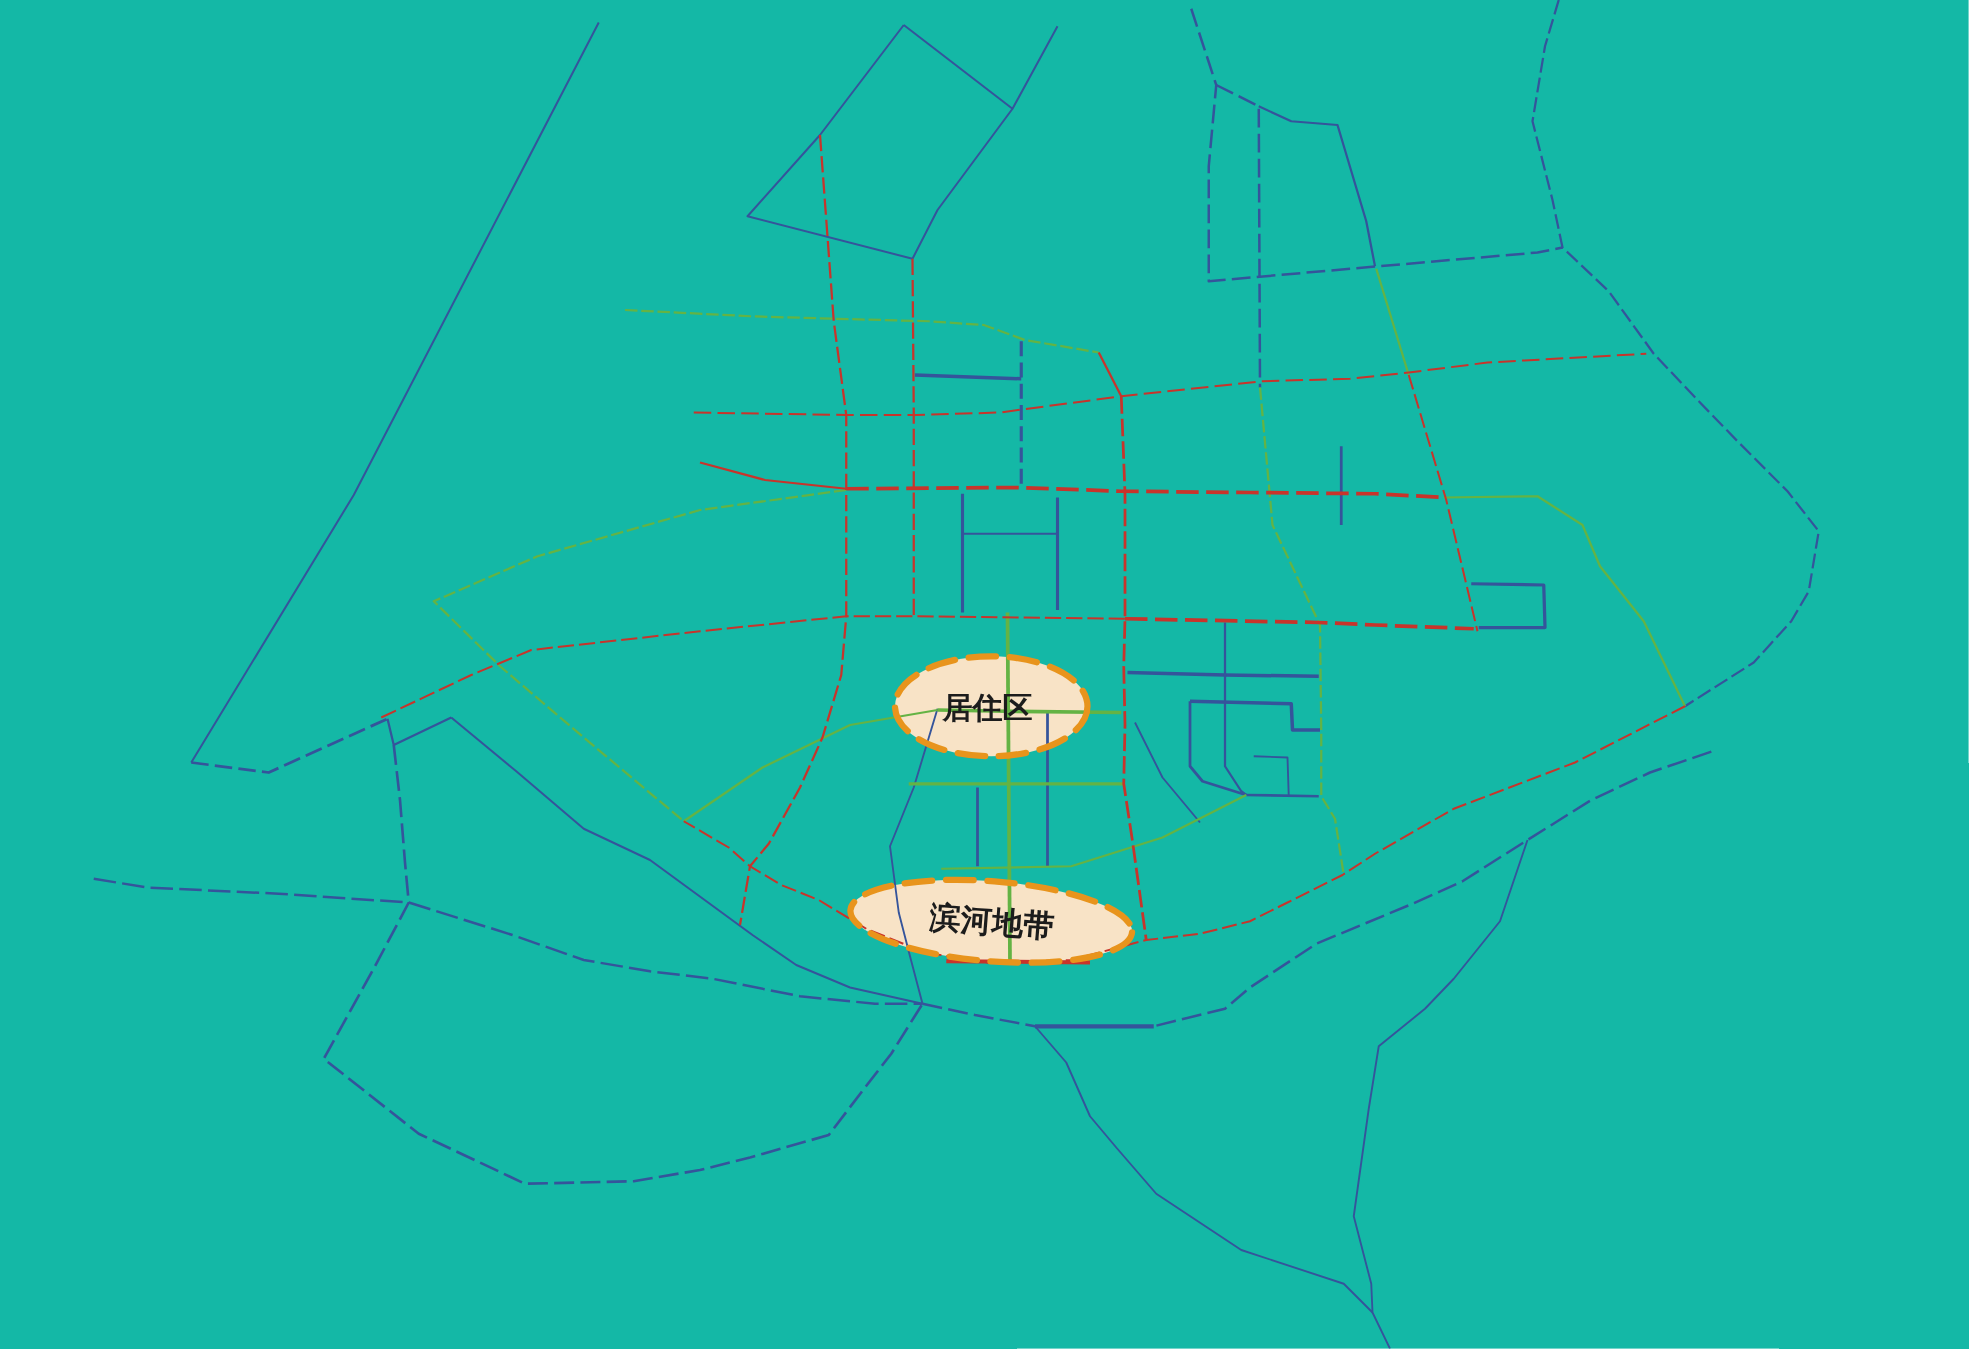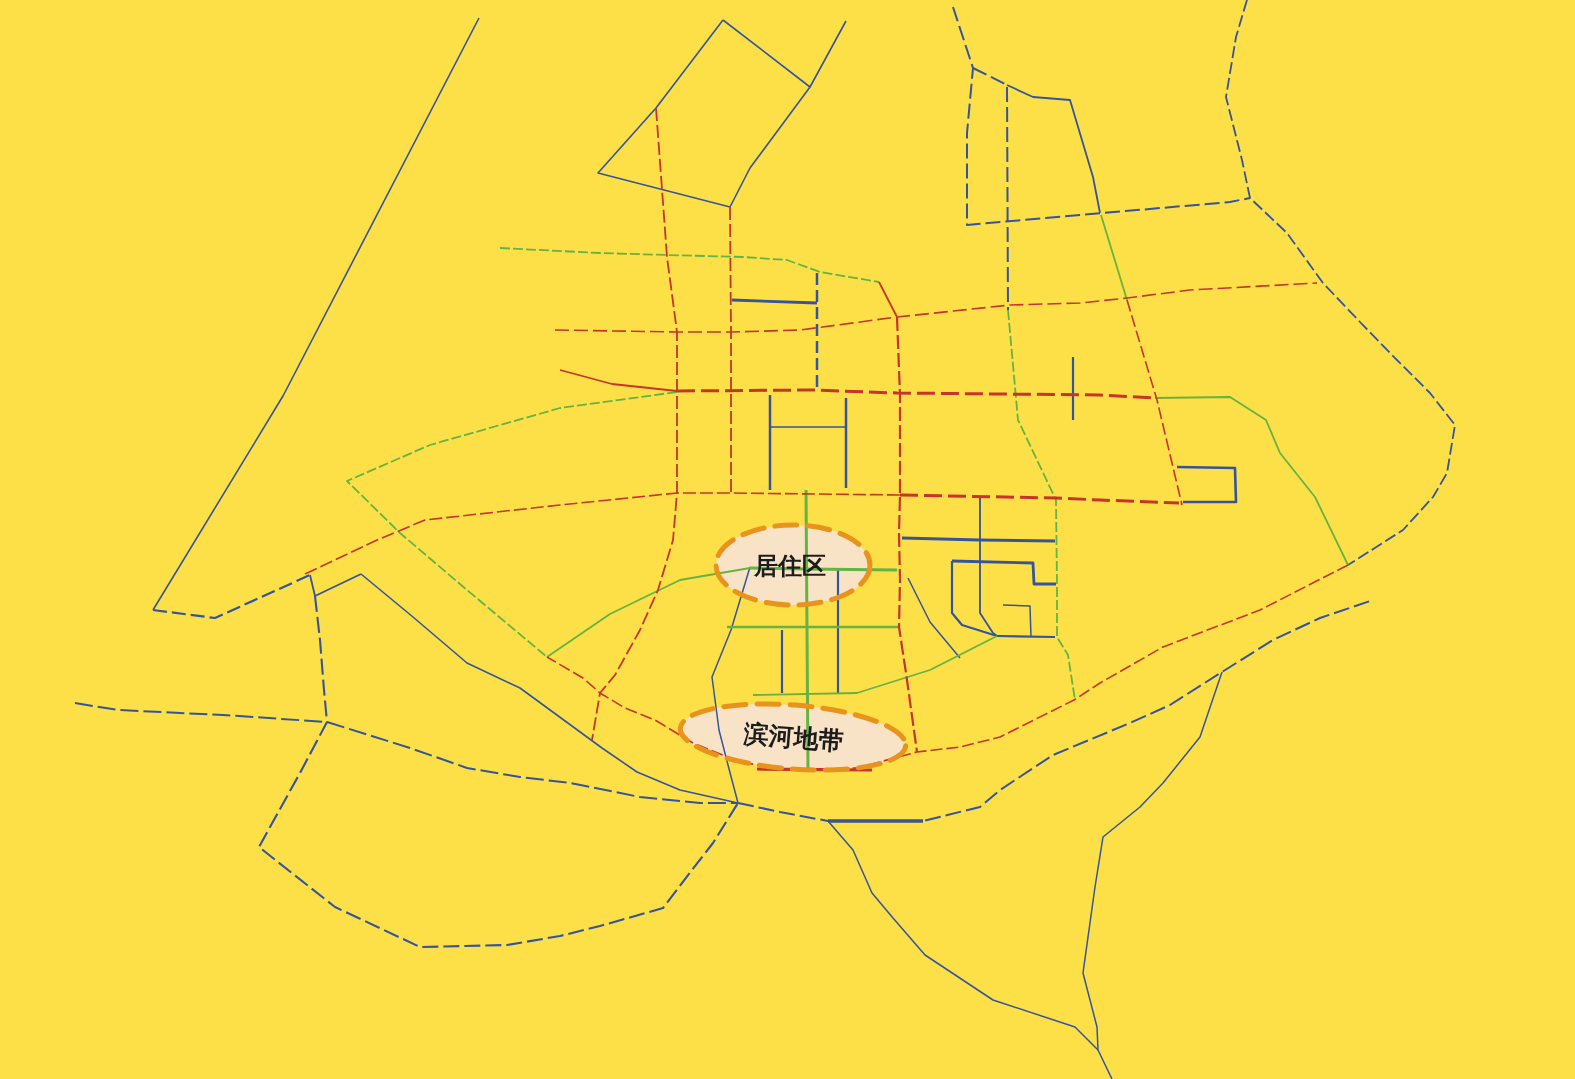--- a/index.html
+++ b/index.html
@@ -1,17 +1,17 @@
 <!DOCTYPE html>
 <html><head>
 <meta charset="utf-8">
 <style>
   html,body{margin:0;padding:0;background:#ffffff;}
   body{font-family:"Liberation Sans", sans-serif;}
-  .map-wrap{position:relative;width:1575px;height:1079px;background:#fde047;overflow:hidden;}
+  .map-wrap{position:relative;width:1575px;height:1079px;background:#14b8a6;overflow:hidden;}
   svg{display:block;}
   .zone-label{font-family:"Liberation Sans", sans-serif;font-weight:bold;fill:#1c1c1c;}
 </style>
 </head>
 <body>
 
 <div class="map-wrap">
   <svg id="map" width="1575" height="1079" viewBox="0 0 1575 1079">
     <g id="zone-fills">
         <ellipse cx="793" cy="565" rx="77" ry="40" transform="rotate(0 793 565)" fill="#F8E3C6"></ellipse>

